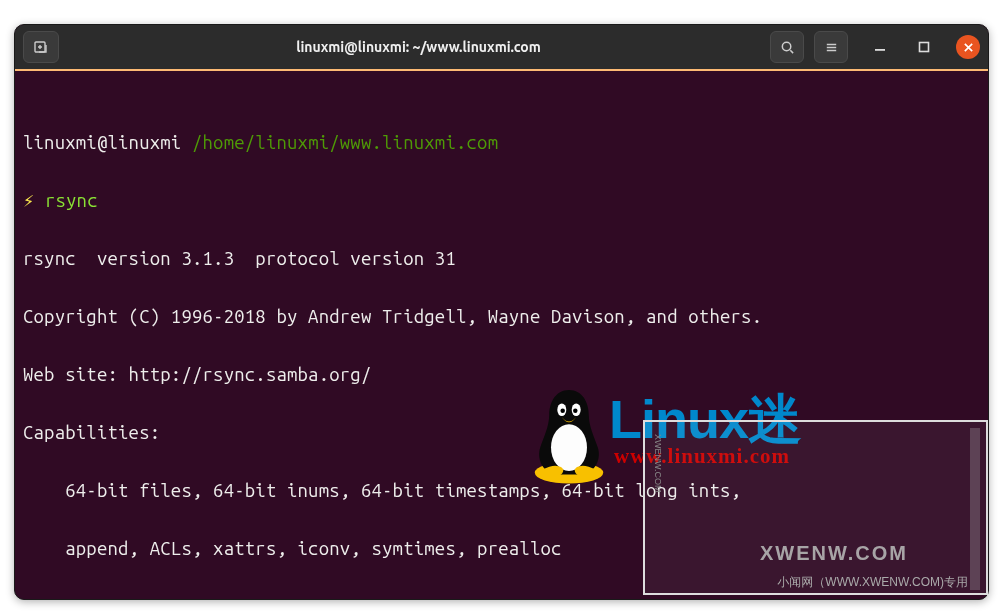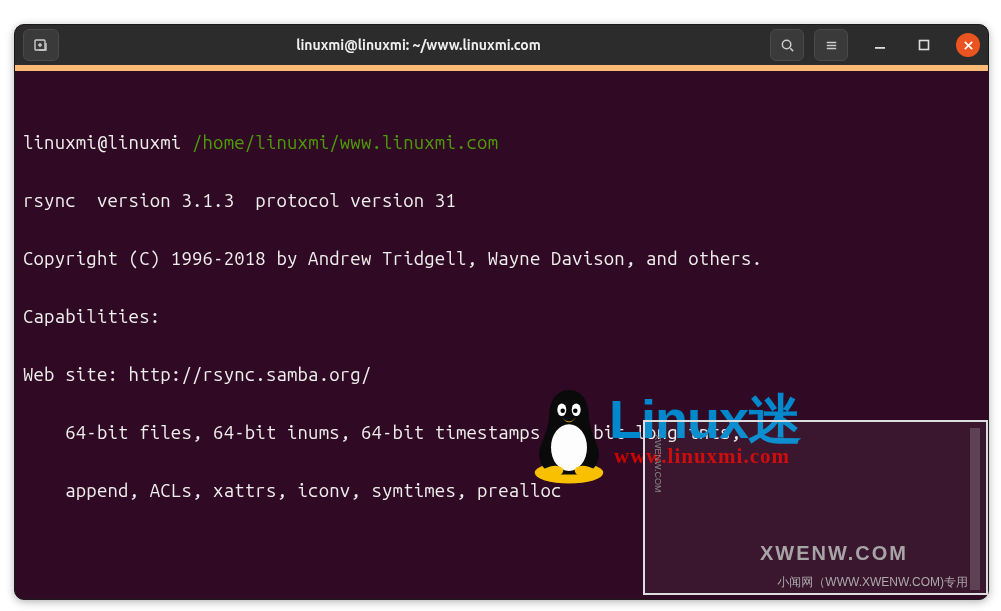--- a/index.html
+++ b/index.html
@@ -19,21 +19,21 @@
       height: 576px;
       background: #300a24;
       border: 1px solid #1a1a1a;
       border-radius: 10px;
       overflow: hidden;
       box-shadow: 0 2px 8px rgba(0,0,0,0.3);
     }
     .titlebar {
       height: 46px;
       background: #2c2c2c;
-      border-bottom: 6px solid #fdba74;
+      border-bottom: 2px solid #fdba74;
       display: flex;
       align-items: center;
       padding: 0 8px;
     }
     .tab-btn {
       width: 36px;
       height: 32px;
       background: #3a3a3a;
       border: 1px solid #4a4a4a;
       border-radius: 6px;
@@ -228,24 +228,25 @@
       <div class="win-btn close">
         <svg width="11" height="11" viewBox="0 0 12 12" stroke="#fff" stroke-width="1.8">
             <path d="M2 2 L10 10 M10 2 L2 10"></path>
           </svg>
       </div>
     </div>
   </div>
 
   <div class="terminal-body">
 <span class="terminal-line"><span class="prompt-user">linuxmi@linuxmi</span> <span class="prompt-path">/home/linuxmi/www.linuxmi.com</span></span>
+<span class="terminal-line"><span class="prompt-bolt">⚡</span> <span class="prompt-cmd">rsync</span></span>
 <span class="terminal-line">rsync  version 3.1.3  protocol version 31</span>
 <span class="terminal-line">Copyright (C) 1996-2018 by Andrew Tridgell, Wayne Davison, and others.</span>
+<span class="terminal-line">Web site: http://rsync.samba.org/</span>
 <span class="terminal-line">Capabilities:</span>
-<span class="terminal-line">Web site: http://rsync.samba.org/</span>
 <span class="terminal-line">    64-bit files, 64-bit inums, 64-bit timestamps, 64-bit long ints,</span>
 <span class="terminal-line">    append, ACLs, xattrs, iconv, symtimes, prealloc</span>
 
 
 
 
 
 
 
   </div>

